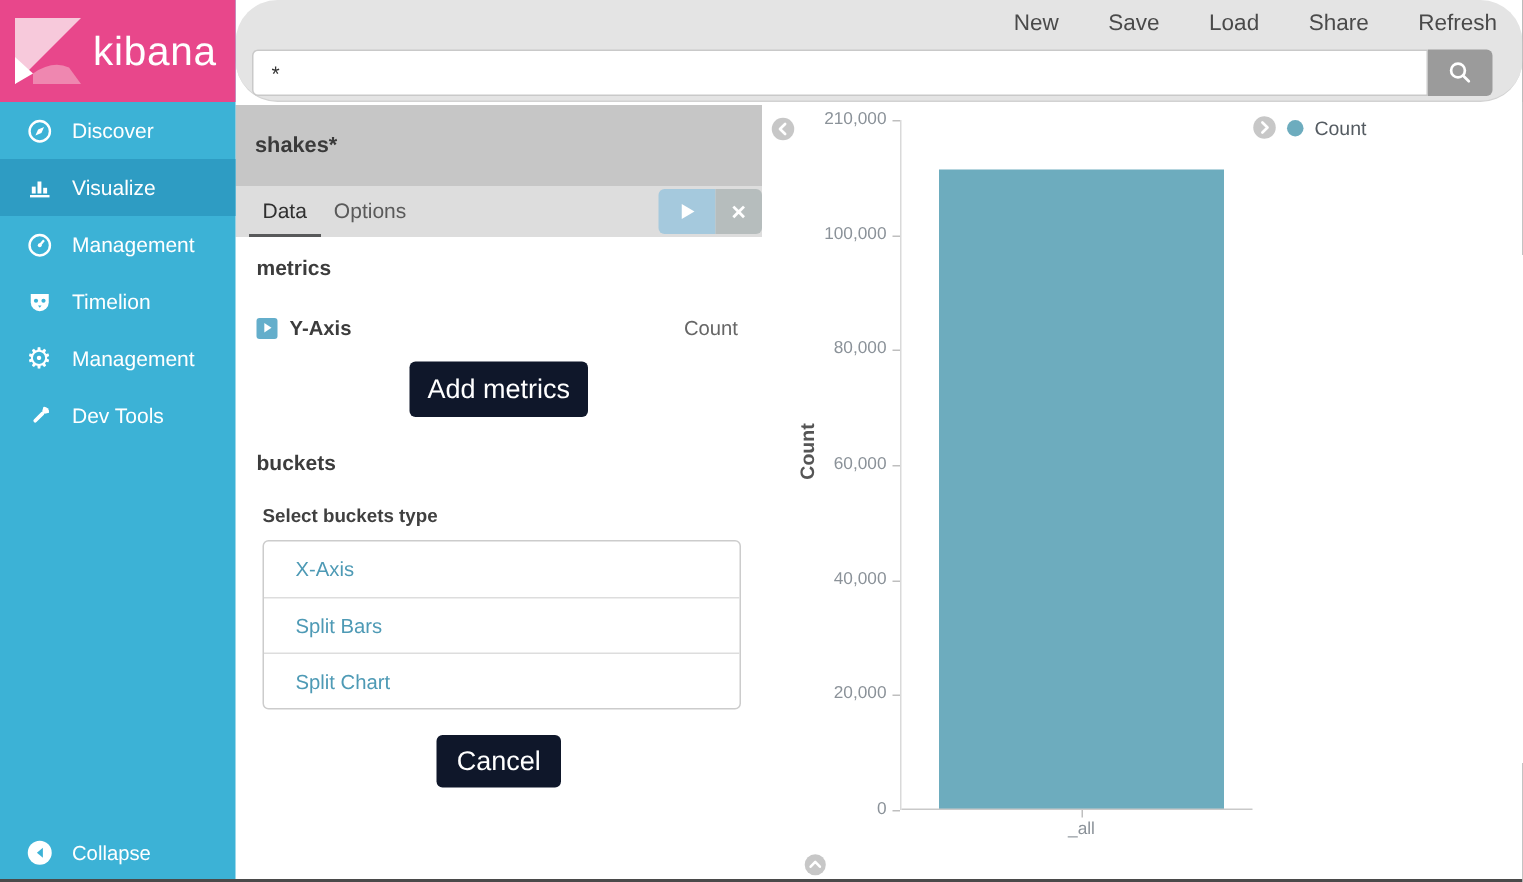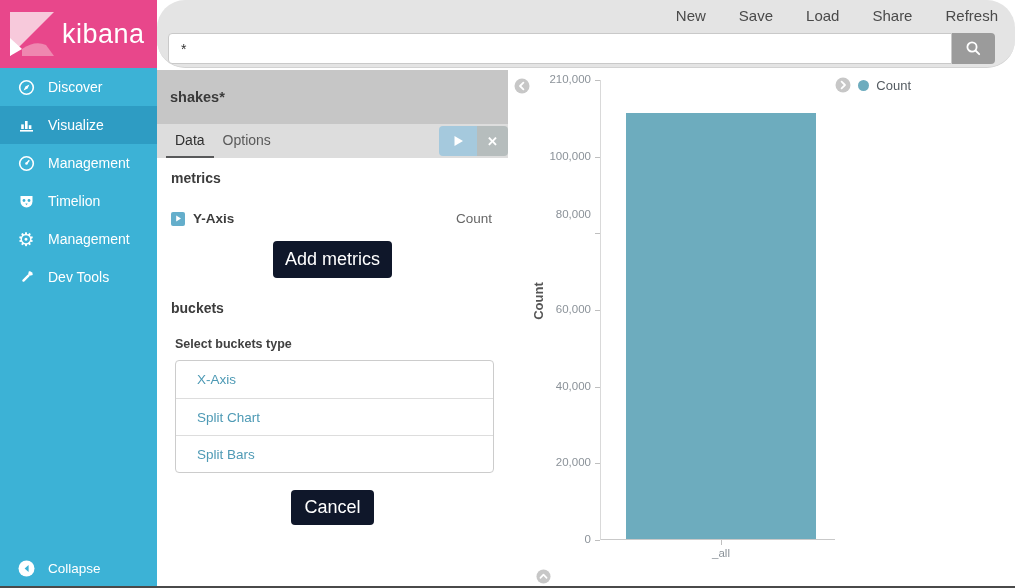--- a/index.html
+++ b/index.html
@@ -211,22 +211,22 @@
         <span class="metric-label">Y-Axis</span>
         <span class="metric-value">Count</span>
       </div>
       <div class="center-row">
         <button class="teal-btn add-metrics">Add metrics</button>
       </div>
       <div class="section-h buckets-h">buckets</div>
       <div class="select-label">Select buckets type</div>
       <div class="options-list">
         <div class="option">X-Axis</div>
+        <div class="option">Split Bars</div>
         <div class="option">Split Chart</div>
-        <div class="option">Split Bars</div>
       </div>
       <div class="center-row cancel-wrap">
         <button class="teal-btn cancel-btn">Cancel</button>
       </div>
     </div>
   </section>
 
   <section class="chartpanel">
     <span class="circ-btn collapse-left">
       <svg width="16" height="16" viewBox="0 0 16 16">
@@ -251,21 +251,21 @@
       <div class="xtick-mark"></div>
       <div class="xtick-label">_all</div>
     <div class="ytick-label" style="top: 460px;">0</div>
         <div class="ytick-mark" style="top: 460px;"></div>
         <div class="ytick-label" style="top: 383.333px;">20,000</div>
         <div class="ytick-mark" style="top: 383.333px;"></div>
         <div class="ytick-label" style="top: 306.667px;">40,000</div>
         <div class="ytick-mark" style="top: 306.667px;"></div>
         <div class="ytick-label" style="top: 230px;">60,000</div>
         <div class="ytick-mark" style="top: 230px;"></div>
-        <div class="ytick-label" style="top: 135px;">80,000</div>
+        <div class="ytick-label" style="top: 153px;">80,000</div>
         <div class="ytick-mark" style="top: 153.333px;"></div>
         <div class="ytick-label" style="top: 76.6667px;">100,000</div>
         <div class="ytick-mark" style="top: 76.6667px;"></div>
         <div class="ytick-label" style="top: 0px;">210,000</div>
         <div class="ytick-mark" style="top: 0px;"></div>
       </div>
     <span class="circ-btn collapse-up">
       <svg width="15" height="15" viewBox="0 0 16 16">
           <circle cx="8" cy="8" r="7.5" fill="#c7c7c7"></circle>
           <path d="M4.7 9.4 L8 6 L11.3 9.4" stroke="#fff" stroke-width="1.8" fill="none" stroke-linecap="round" stroke-linejoin="round"></path>

